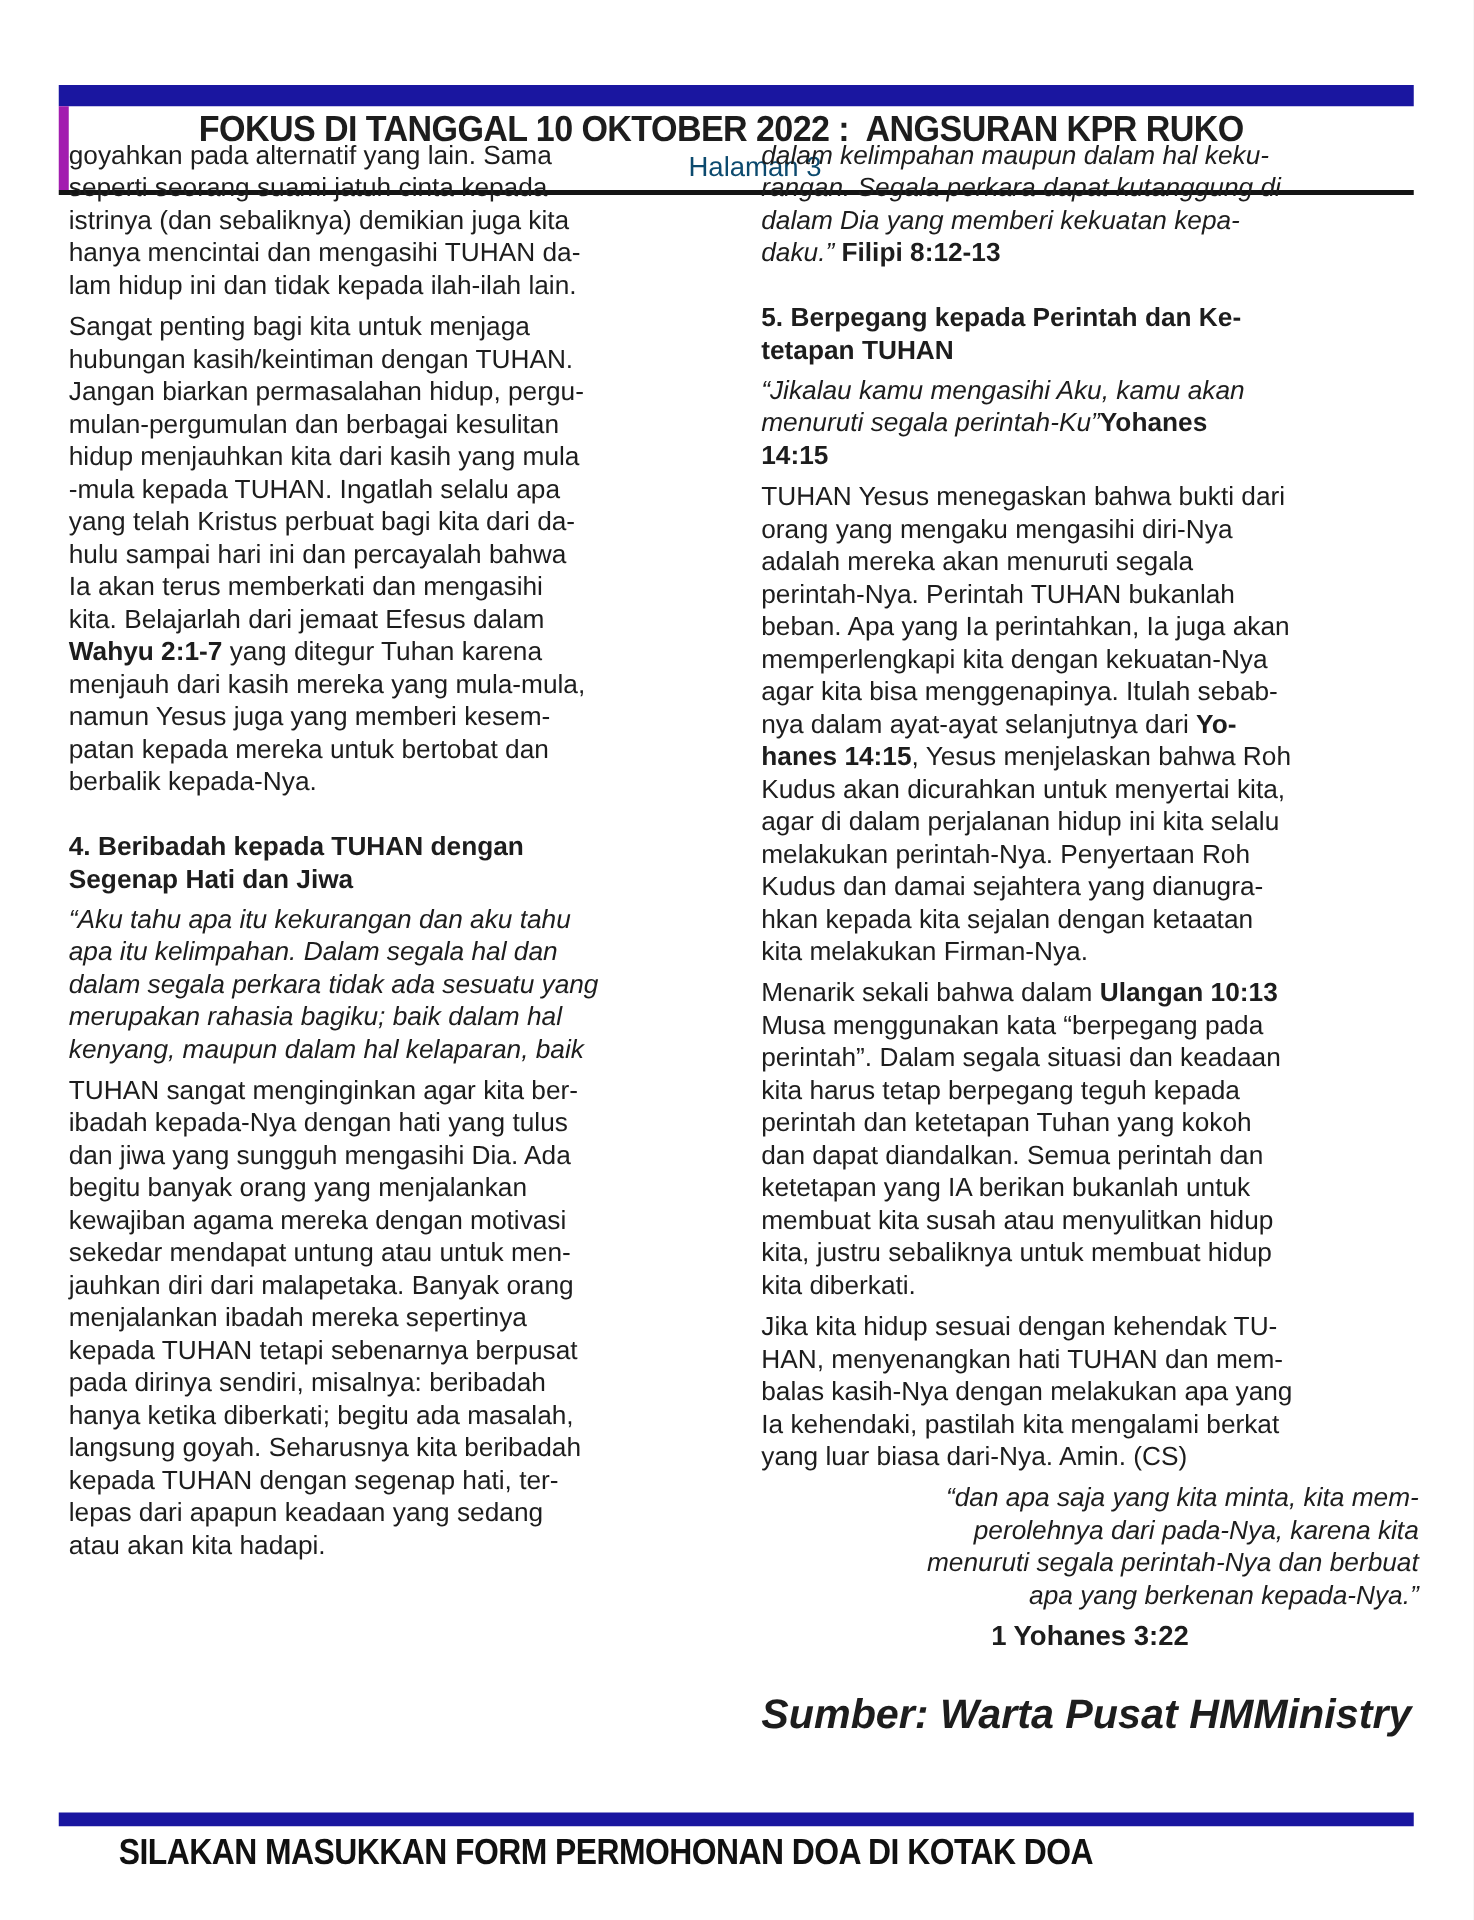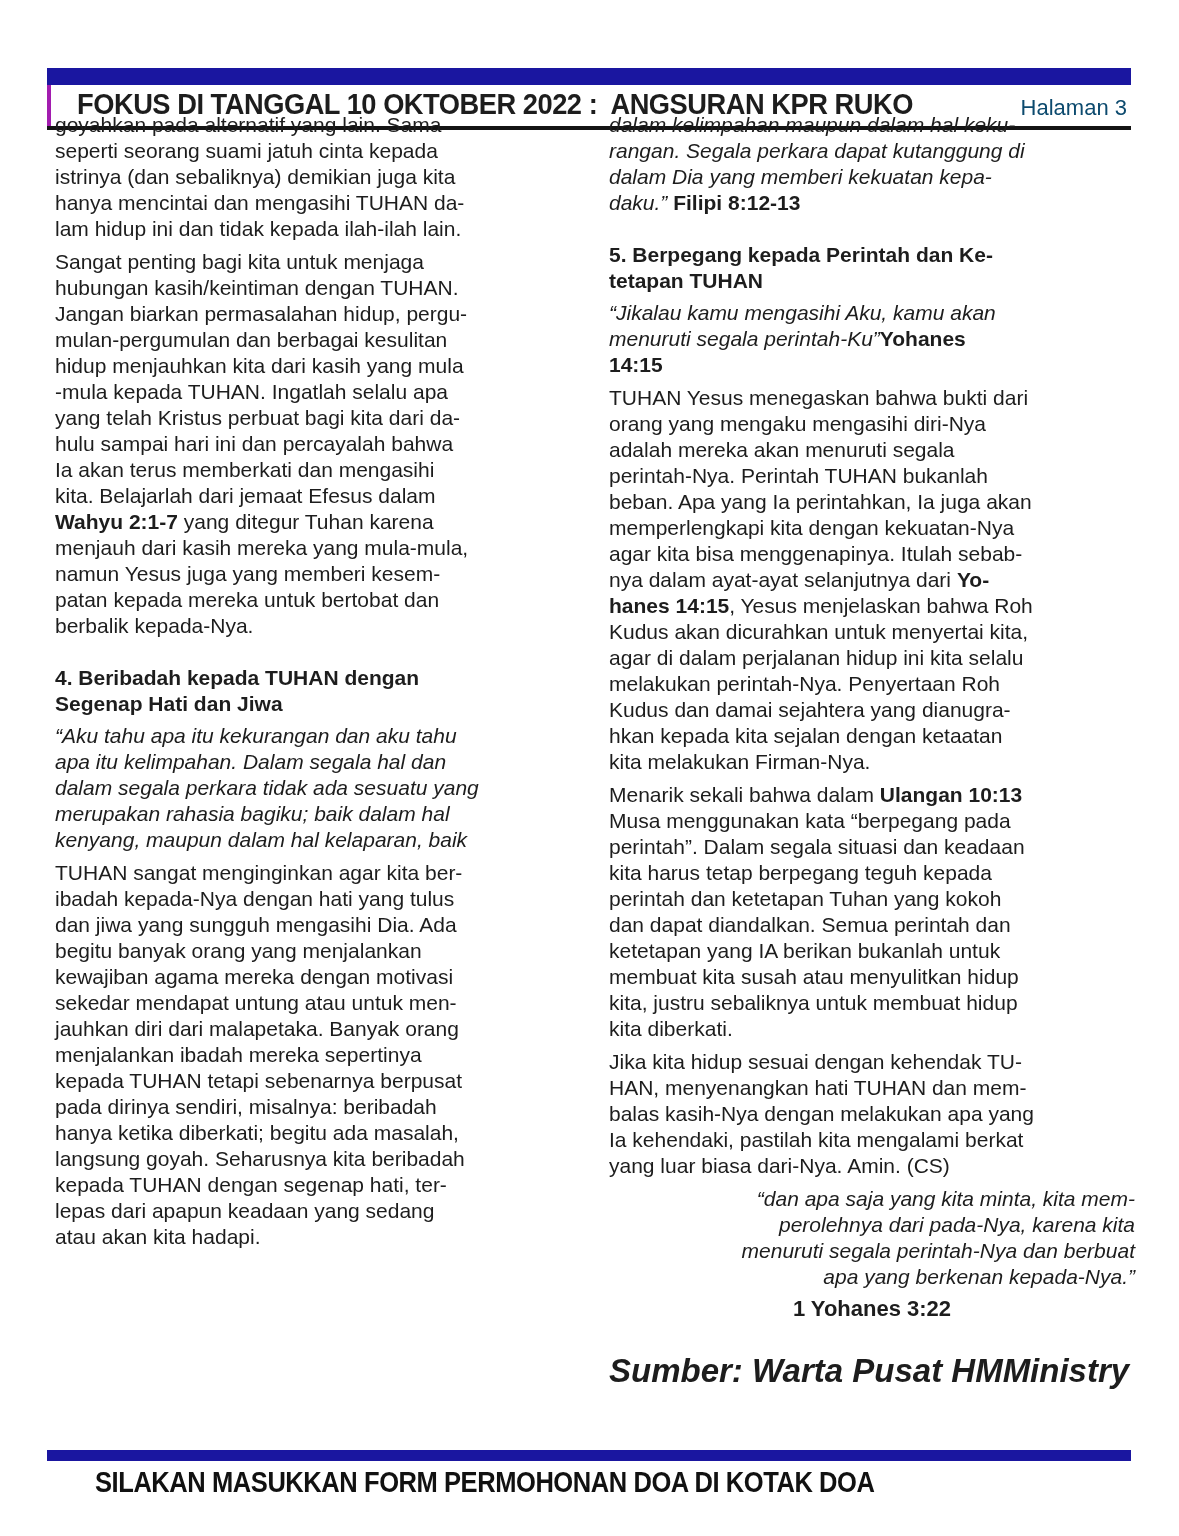--- a/index.html
+++ b/index.html
@@ -9,23 +9,24 @@
     margin:0 auto;
     background:#ffffff;
     font-family:"Liberation Sans",sans-serif;
     color:#1d1d1d;
     overflow:hidden;
   }
   
   .header-box{position:absolute;left:47px;top:68px;width:1084px;}
   .navy-bar{height:17px;background:var(--navy,#1a16a0);}
   .header-row{
-    display:flex;justify-content:space-between;align-items:flex-end;
+    display:flex;justify-content:space-between;align-items:center;
     padding:3px 4px 5px 26px;
-    border-left:4px solid #a21caf;
+    border-left:8px solid #a21caf;
+    flex-direction:column;
   }
   .title{
     font-weight:700;font-size:29px;letter-spacing:-0.5px;
     white-space:pre;transform:scaleX(0.94);transform-origin:left center;
   }
   .page-num{font-size:22px;color:#0c4a6e;white-space:pre;}
   .header-rule{height:4px;background:#141414;}
   
   .columns{
     position:absolute;left:55px;top:112px;width:1080px;

